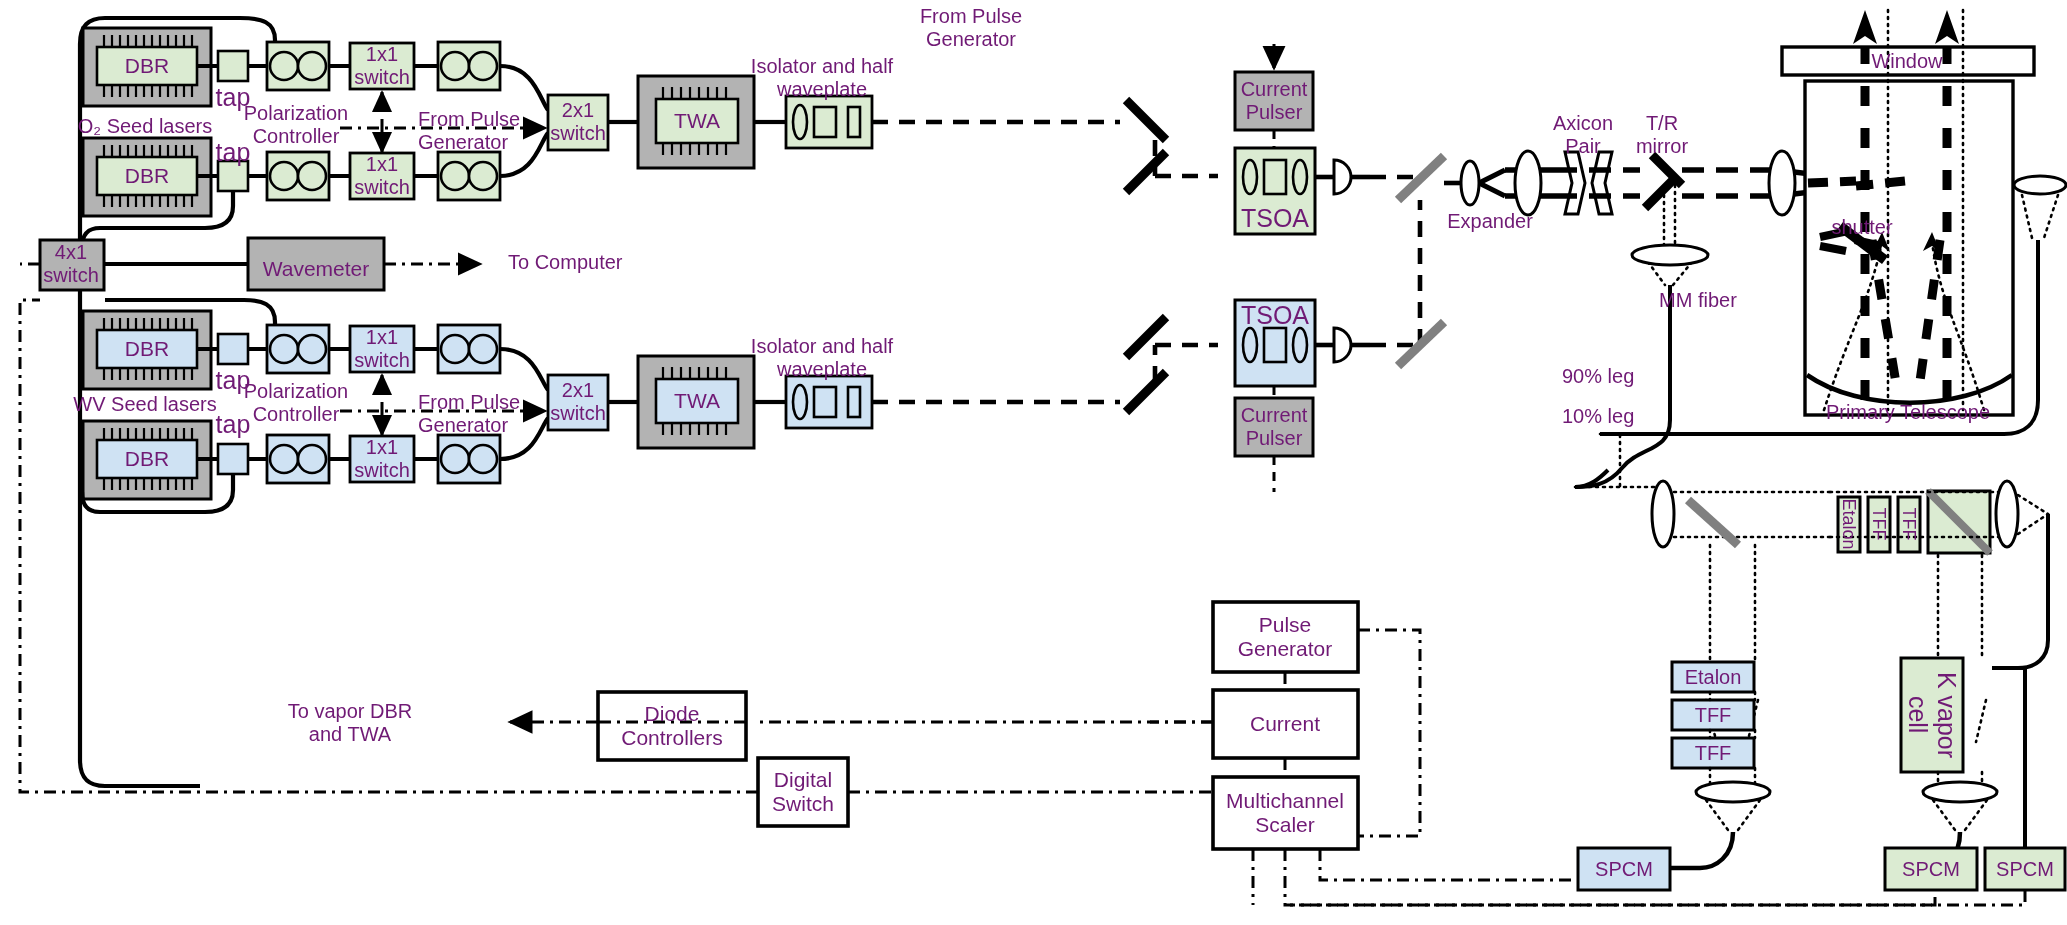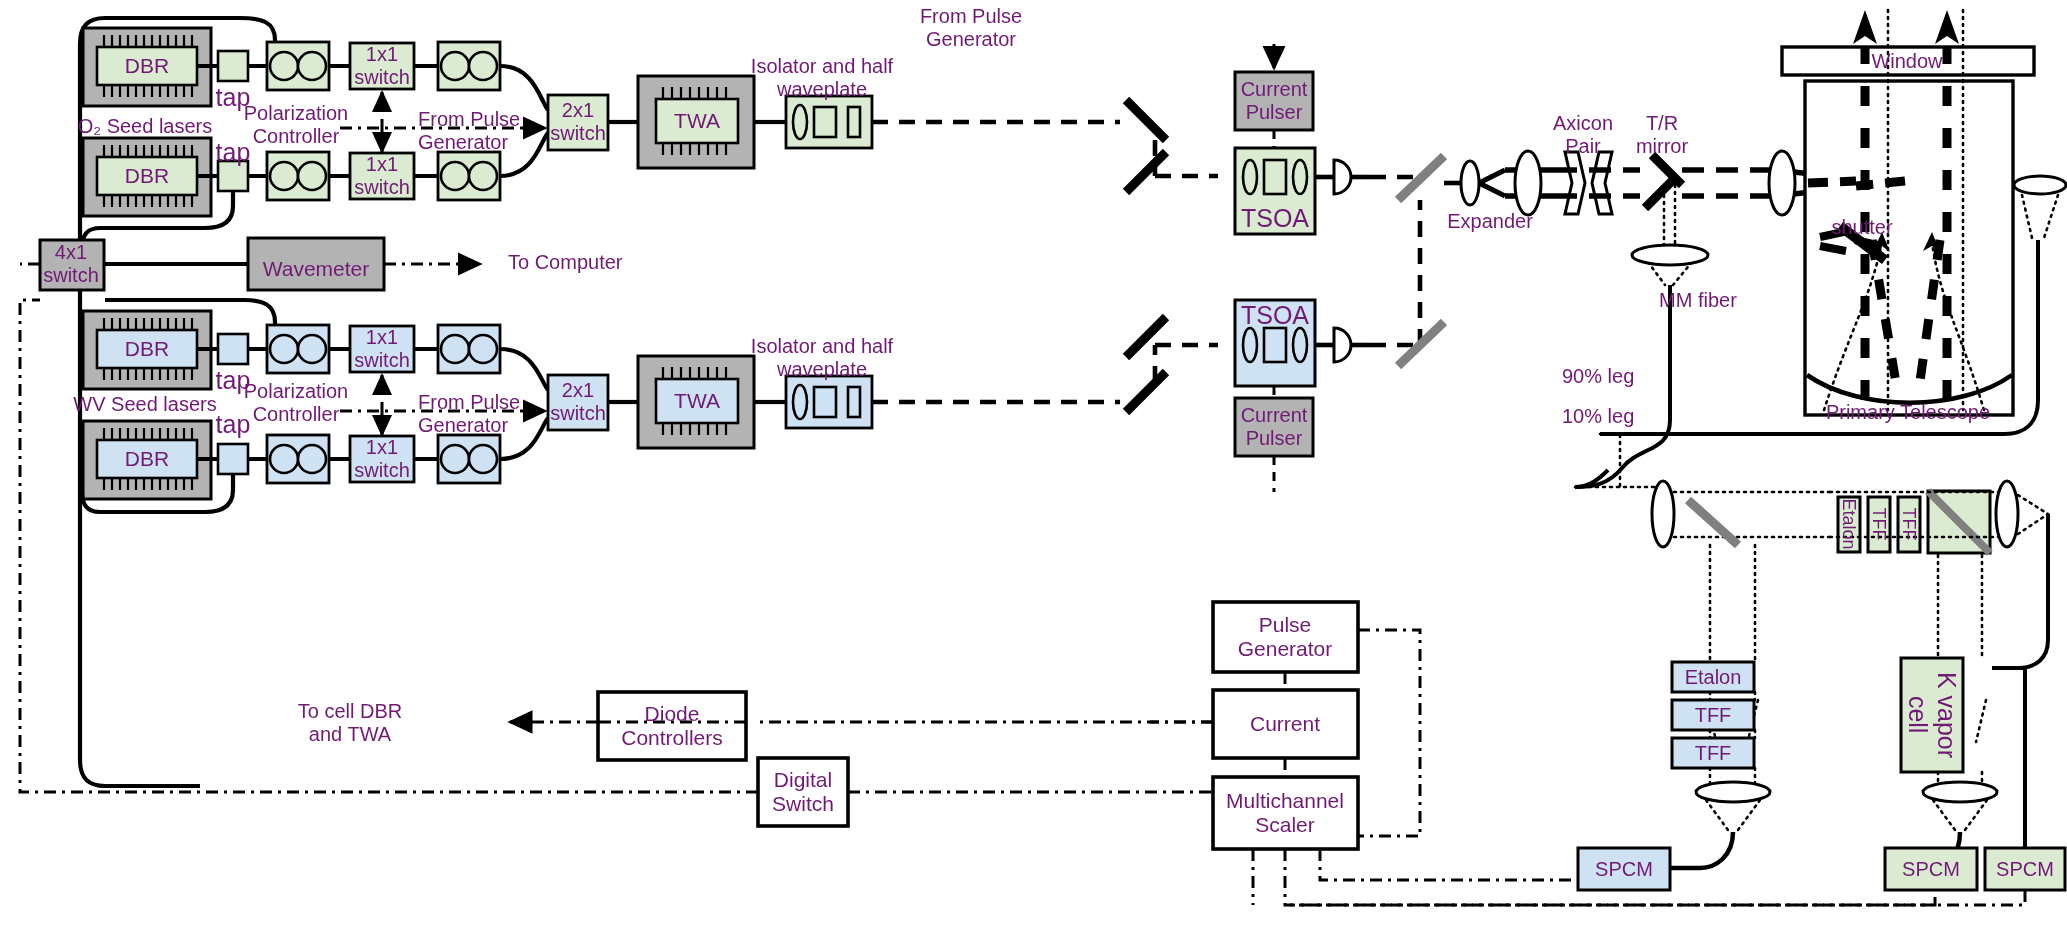--- a/index.html
+++ b/index.html
@@ -553,18 +553,18 @@
 <div class="lbl f20 ctr" style="left:1931px;top:869px;">SPCM</div>
 <div class="lbl f20 ctr" style="left:2025px;top:869px;">SPCM</div>
 
 <div class="lbl f21 ctr" style="left:1285px;top:637px;">Pulse
 Generator</div>
 <div class="lbl f21 ctr" style="left:1285px;top:724px;">Current</div>
 <div class="lbl f21 ctr" style="left:1285px;top:813px;">Multichannel
 Scaler</div>
 <div class="lbl f21 ctr" style="left:672px;top:726px;">Diode
 Controllers</div>
-<div class="lbl f20 ctr" style="left:350px;top:723px;">To cell DBR
+<div class="lbl f20 ctr" style="left:350px;top:723px;">To vapor DBR
 and TWA</div>
 <div class="lbl f21 ctr" style="left:803px;top:792px;">Digital
 Switch</div>
 
 </div>
 
 </body></html>

